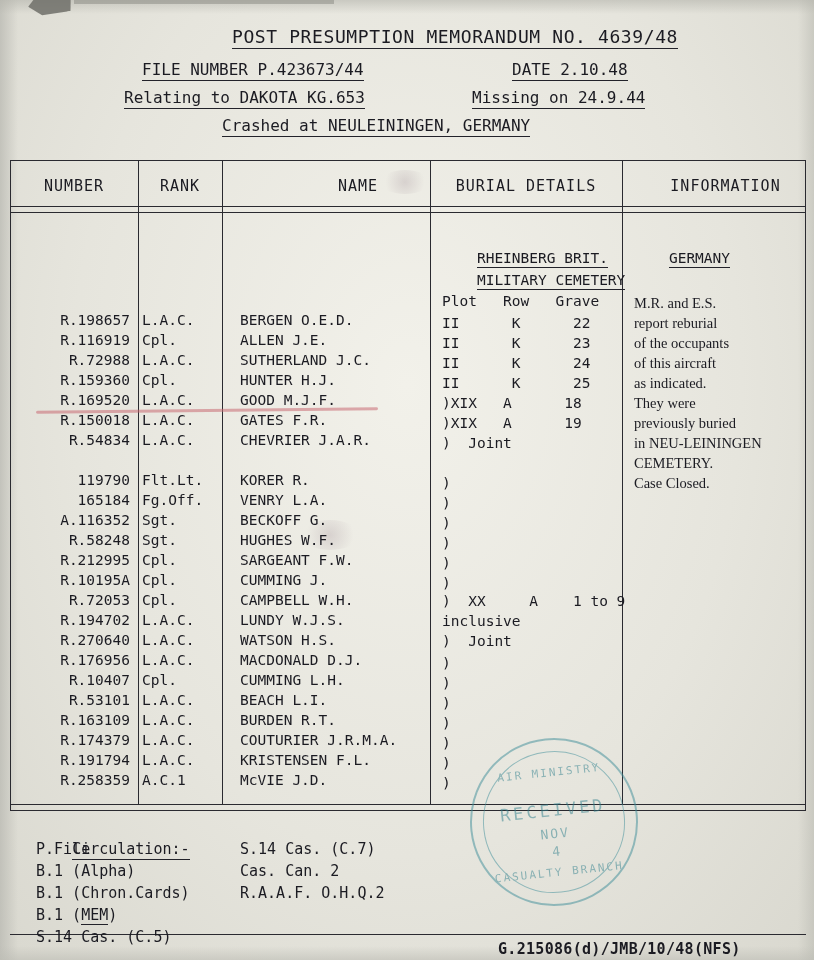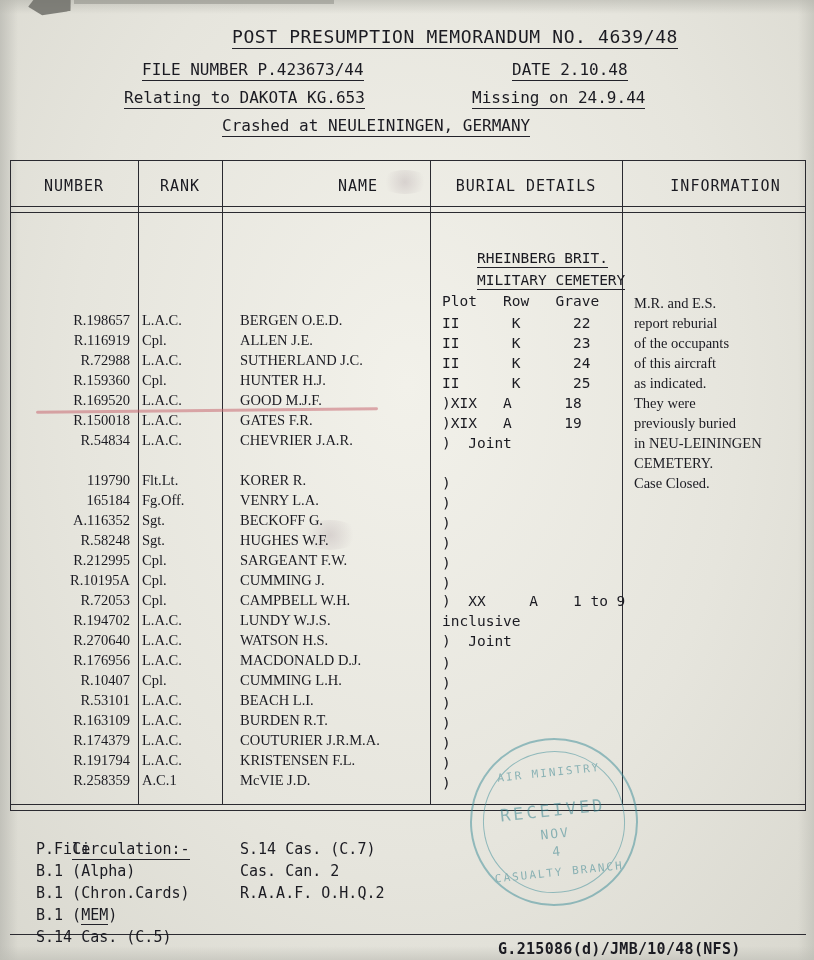--- a/index.html
+++ b/index.html
@@ -207,21 +207,21 @@
   <div class="vline" style="left:430px; top:160px; height:644px;"></div>
   <div class="vline" style="left:622px; top:160px; height:644px;"></div>
   <div class="vline" style="left:805px; top:160px; height:650px;"></div>
 
   <div class="colhdr" style="left:10px; top:177px; width:128px;">NUMBER</div>
   <div class="colhdr" style="left:138px; top:177px; width:84px;">RANK</div>
   <div class="colhdr" style="left:222px; top:177px; width:208px;margin-left:32px;">NAME</div>
   <div class="colhdr" style="left:430px; top:177px; width:192px;">BURIAL DETAILS</div>
   <div class="colhdr" style="left:602px; top:177px; width:183px;padding-left:32px;">INFORMATION</div>
 
-  <div class="rows" id="rows" style="left:12px; top:310px; width:418px;font-family:Liberation Serif, serif;">
+  <div class="rows" id="rows" style="left:12px; top:310px; width:418px;">
       <div class="row">
         <span class="num">R.198657</span>
         <span class="rank">L.A.C.</span>
         <span class="name">BERGEN O.E.D.</span>
       </div>
       <div class="row">
         <span class="num">R.116919</span>
         <span class="rank">Cpl.</span>
         <span class="name">ALLEN J.E.</span>
       </div>
@@ -344,20 +344,23 @@
     <span class="u">MILITARY CEMETERY</span>
   </div>
   <div class="burial" style="left:442px; top:293px;">Plot   Row   Grave</div>
   <div class="burial" id="burial-entries" style="left:442px; top:313px; line-height:20px;"><div>II      K      22</div><div>II      K      23</div><div>II      K      24</div><div>II      K      25</div><div>)XIX   A      18</div><div>)XIX   A      19</div><div>)  Joint</div></div>
   <div class="burial" id="burial-braces" style="left:442px; top:473px; line-height:20px;"><div>)</div><div>)</div><div>)</div><div>)</div><div>)</div><div>)</div></div>
   <div class="burial" style="left:442px; top:593px;">)  XX     A    1 to 9</div>
   <div class="burial" style="left:442px; top:613px;">inclusive</div>
   <div class="burial" style="left:442px; top:633px;">)  Joint</div>
   <div class="burial" id="burial-tail" style="left:442px; top:653px; line-height:20px;"><div>)</div><div>)</div><div>)</div><div>)</div><div>)</div><div>)</div><div>)</div></div>
 
+  <div class="info" style="left:634px; top:234px;">
+    <span class="u">GERMANY</span>
+  </div>
   <div class="info" id="info-lines" style="left:634px; top:293px; line-height:20px;font-family:Liberation Serif, serif;"><div>M.R. and E.S.</div><div>report reburial</div><div>of the occupants</div><div>of this aircraft</div><div>as indicated.</div><div>They were</div><div>previously buried</div><div>in NEU-LEININGEN</div><div>CEMETERY.</div><div>Case Closed.</div></div>
 
   <div class="strike"></div>
 
   <div class="circ" style="left:36px; top:816px;">
     <span class="u">Circulation:-</span>
   </div>
   <div class="circ" id="circ-left" style="left:36px; top:838px;"><div>P.File</div><div>B.1 (Alpha)</div><div>B.1 (Chron.Cards)</div><div>B.1 (<span style="border-bottom:1px solid #22222a;">MEM</span>)</div><div>S.14 Cas. (C.5)</div></div>
   <div class="circ" id="circ-right" style="left:240px; top:838px;"><div>S.14 Cas. (C.7)</div><div>Cas. Can. 2</div><div>R.A.A.F. O.H.Q.2</div></div>
 

